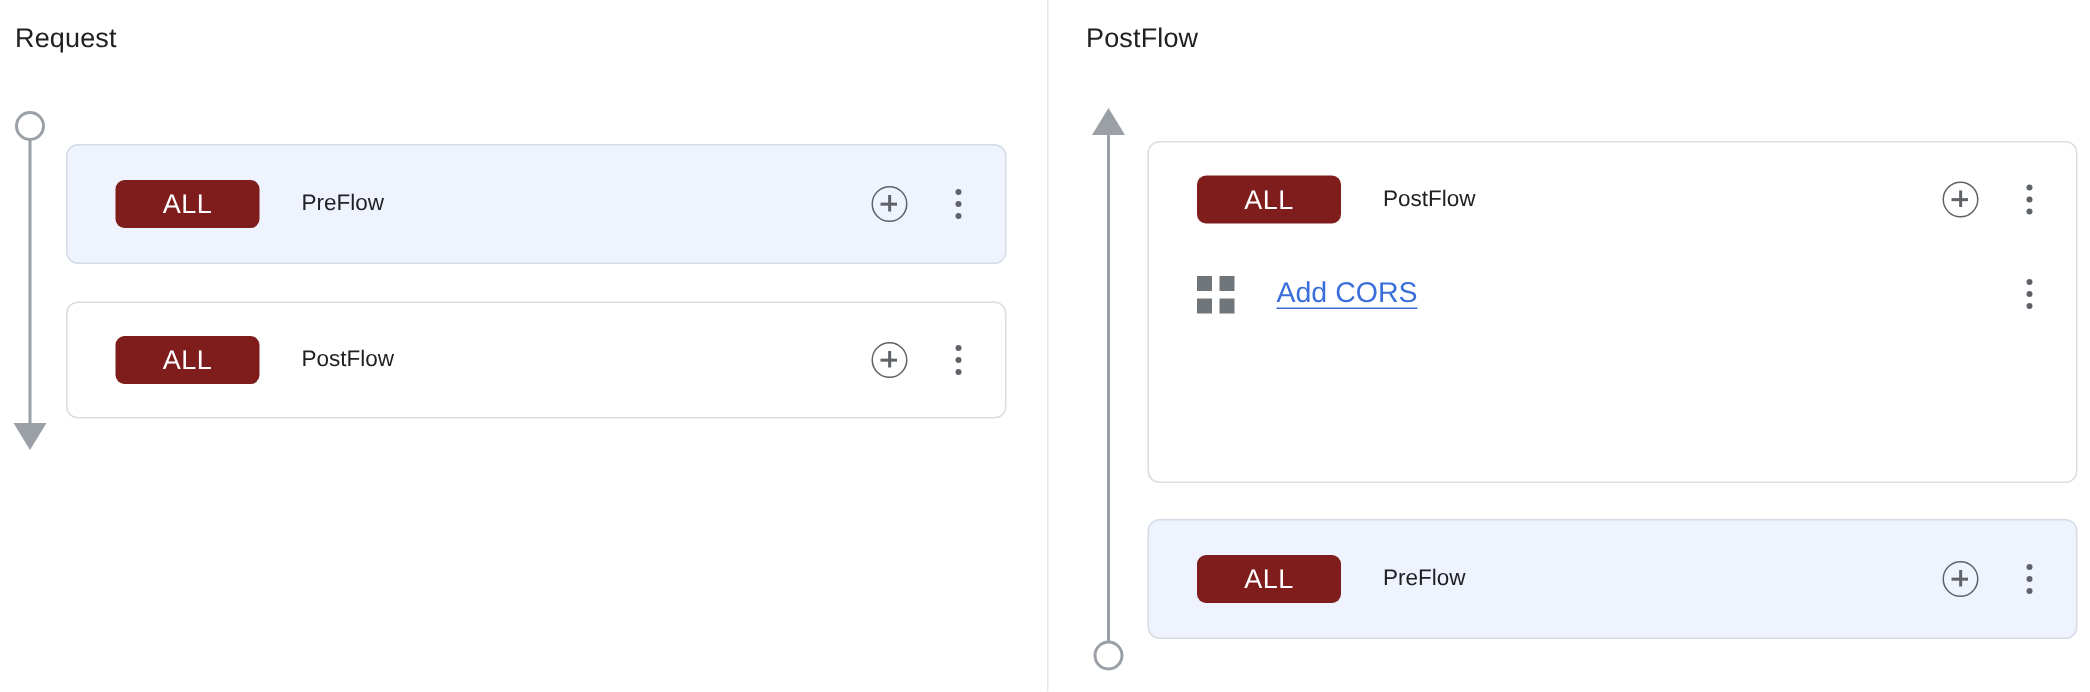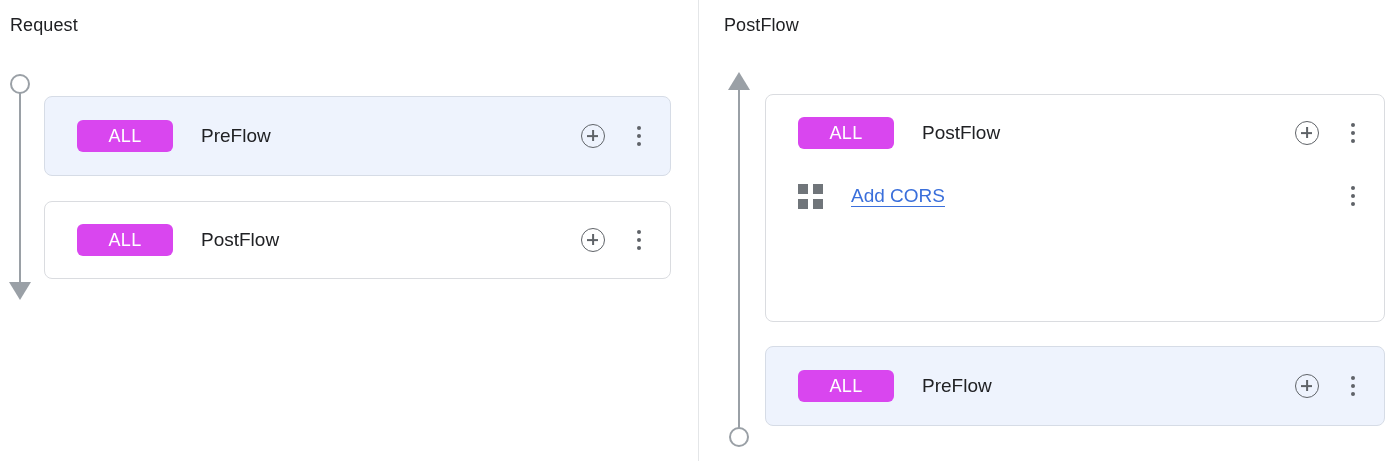--- a/index.html
+++ b/index.html
@@ -121,31 +121,31 @@
   }
 
   .badge {
     display: inline-flex;
     align-items: center;
     justify-content: center;
     min-width: 96px;
     height: 32px;
     padding: 0 10px;
     border-radius: 6px;
-    background: #d946ef;
+    background: #7f1d1d;
     color: #ffffff;
     font-size: 18px;
     line-height: 1;
     letter-spacing: 0.3px;
     box-sizing: border-box;
   }
 
   .flow-name {
     margin-left: 28px;
-    font-size: 19px;
+    font-size: 15px;
     line-height: 24px;
     color: #202124;
     white-space: nowrap;
   }
 
   .row-actions {
     margin-left: auto;
     display: flex;
     align-items: center;
     gap: 20px;

